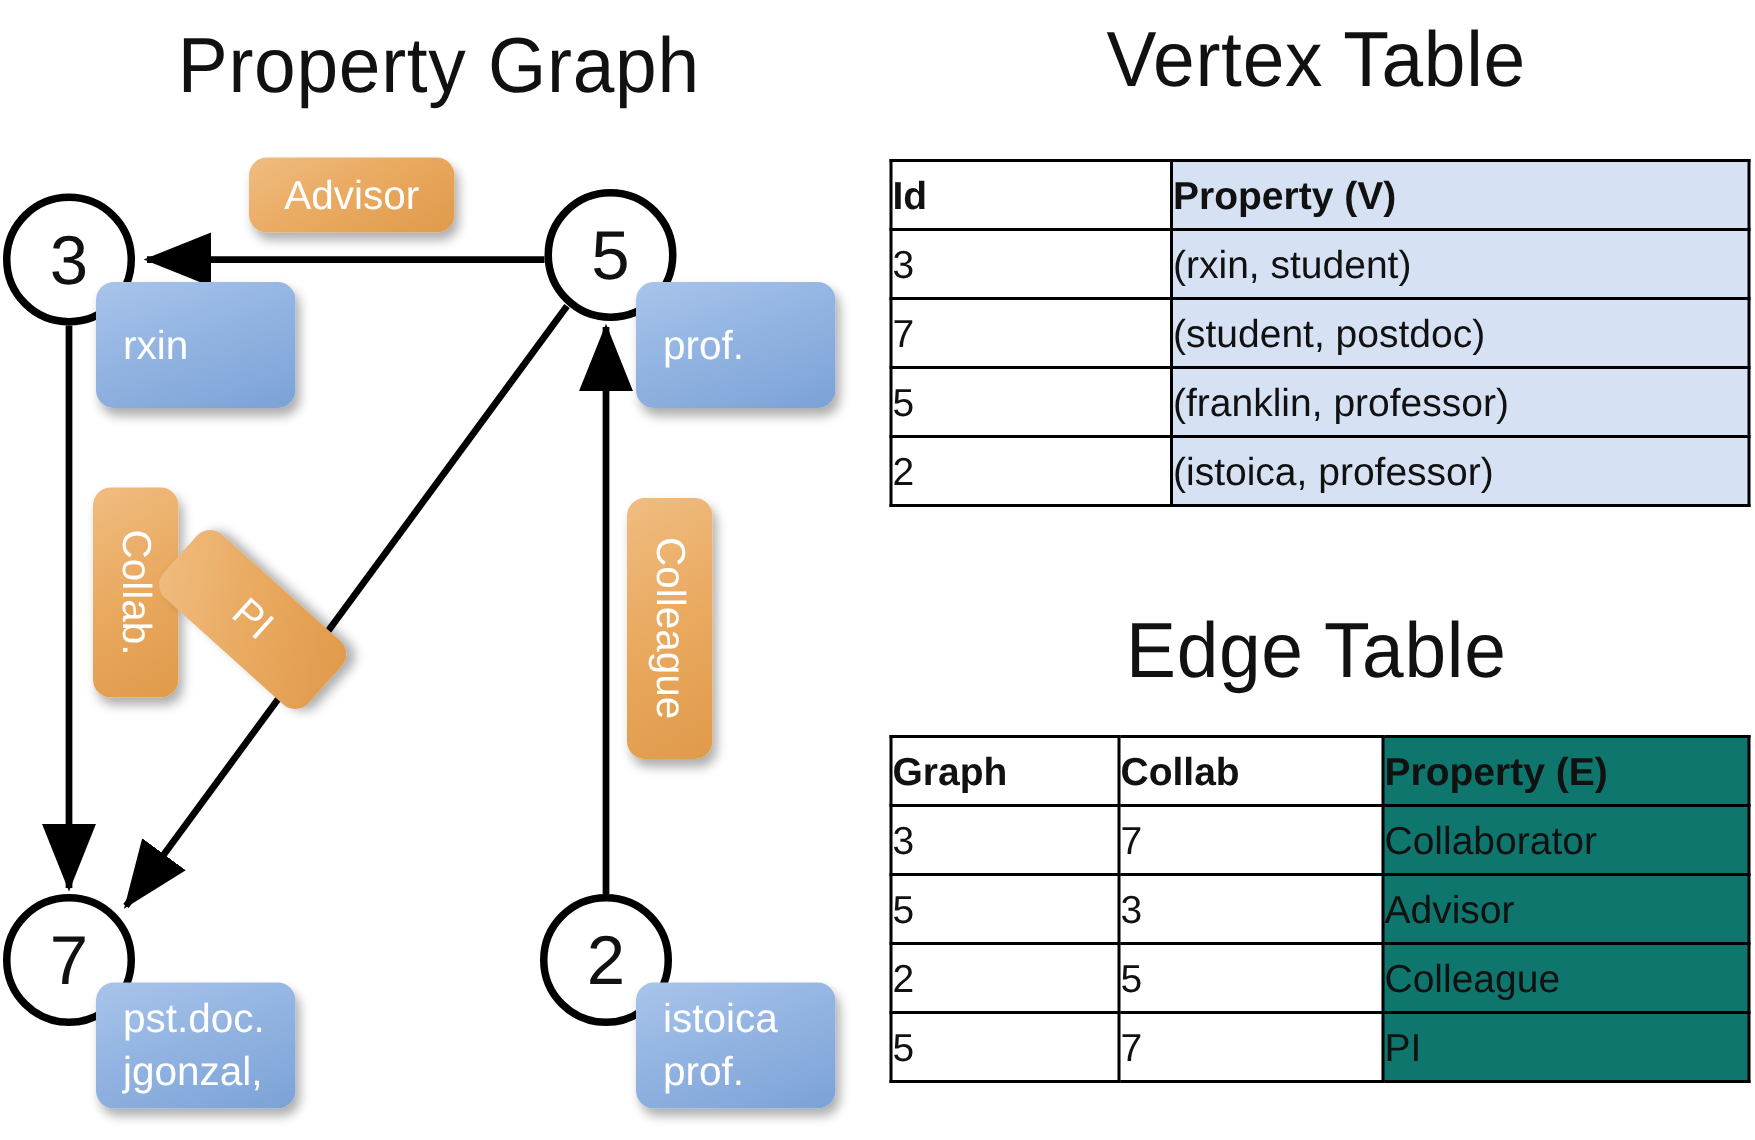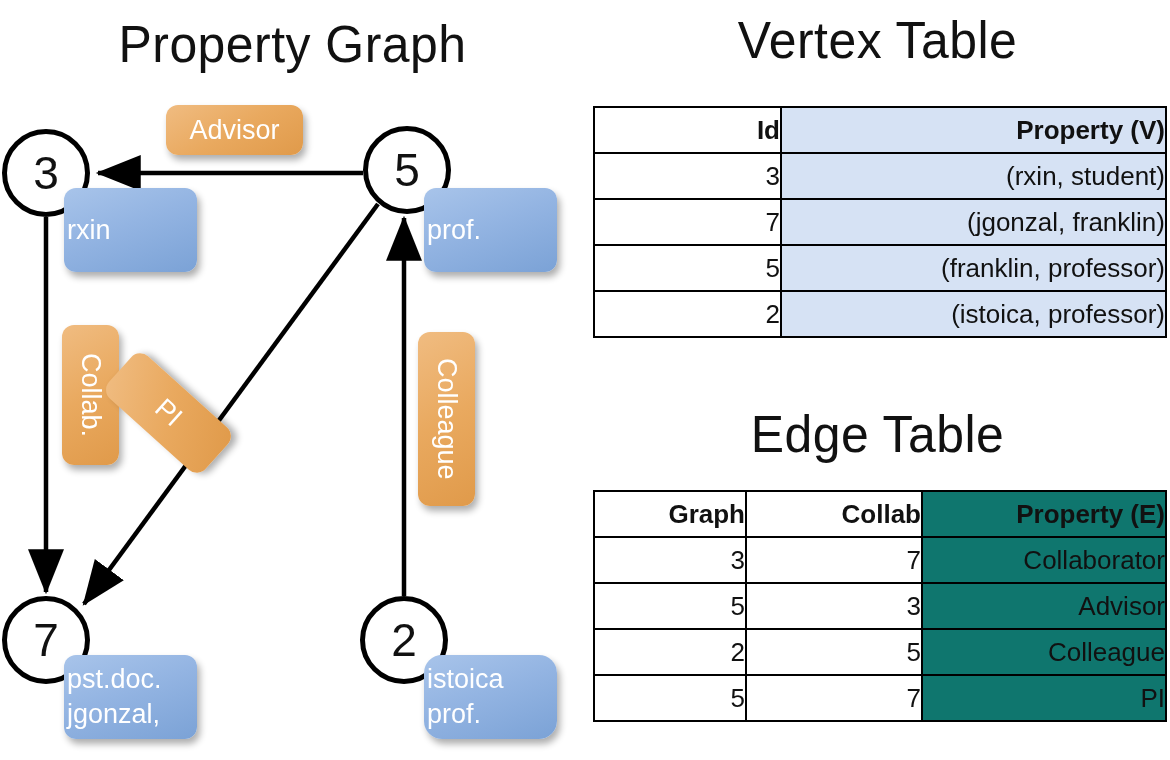--- a/index.html
+++ b/index.html
@@ -55,21 +55,21 @@
     display:flex;
     flex-direction:column;
     justify-content:center;
     box-shadow:3px 5px 7px rgba(0,0,0,0.32);
     z-index:6;
   }
   .blue{
     background:linear-gradient(160deg,#a8c4ea 0%,#93b4e2 45%,#7ba2d6 100%);
     font-size:27px;
     line-height:1.28;
-    padding:6px 3px;
+    padding:6px 18px;
   }
   .orange{
     background:linear-gradient(150deg,#f0bc81 0%,#e9a95f 50%,#e09a4a 100%);
     font-size:27px;
   }
   .orange.horiz{
     align-items:center;text-align:center;
   }
   .orange.vert{
     align-items:center;justify-content:center;
@@ -88,21 +88,21 @@
   
   .tbl{
     position:absolute;
     border-collapse:collapse;
     font-family:"Liberation Sans",sans-serif;
     color:#111;
     table-layout:fixed;
   }
   .tbl td,.tbl th{
     border:2px solid #000;
-    text-align:right;
+    text-align:left;
     font-weight:300;
     font-size:26px;
     padding:0;
     height:46px;
     box-sizing:border-box;
   }
   .tbl th{font-weight:bold;font-size:26px;}
   .idcol{background:#ffffff;}
   .vprop{background:#d6e2f4;}
   .eprop{background:#0f766e;}
@@ -161,21 +161,21 @@
 
   <div class="pbox blue" style="left:424px;top:188px;width:133px;height:84px;">
     <span>prof.</span>
   </div>
 
   <div class="pbox blue" style="left:64px;top:655px;width:133px;height:84px;">
     <span>pst.doc.</span>
     <span>jgonzal,</span>
   </div>
 
-  <div class="pbox blue" style="left:424px;top:655px;width:133px;height:84px;border-radius:18px;">
+  <div class="pbox blue" style="left:424px;top:655px;width:133px;height:84px;">
     <span>istoica</span>
     <span>prof.</span>
   </div>
 
   <div class="pbox orange horiz" style="left:166px;top:105px;width:137px;height:50px;">
     <span>Advisor</span>
   </div>
 
   <div class="pbox orange vert" style="left:62px;top:325px;width:57px;height:140px;">
     <span class="vtext">Collab.</span>
@@ -200,21 +200,21 @@
         <th class="vprop sep">Property (V)</th>
       </tr>
     </thead>
     <tbody>
       <tr>
         <td class="idcol">3</td>
         <td class="vprop sep">(rxin, student)</td>
       </tr>
       <tr>
         <td class="idcol">7</td>
-        <td class="vprop sep">(jgonzal, franklin)</td>
+        <td class="vprop sep">(student, postdoc)</td>
       </tr>
       <tr>
         <td class="idcol">5</td>
         <td class="vprop sep">(franklin, professor)</td>
       </tr>
       <tr>
         <td class="idcol">2</td>
         <td class="vprop sep">(istoica, professor)</td>
       </tr>
     </tbody>

